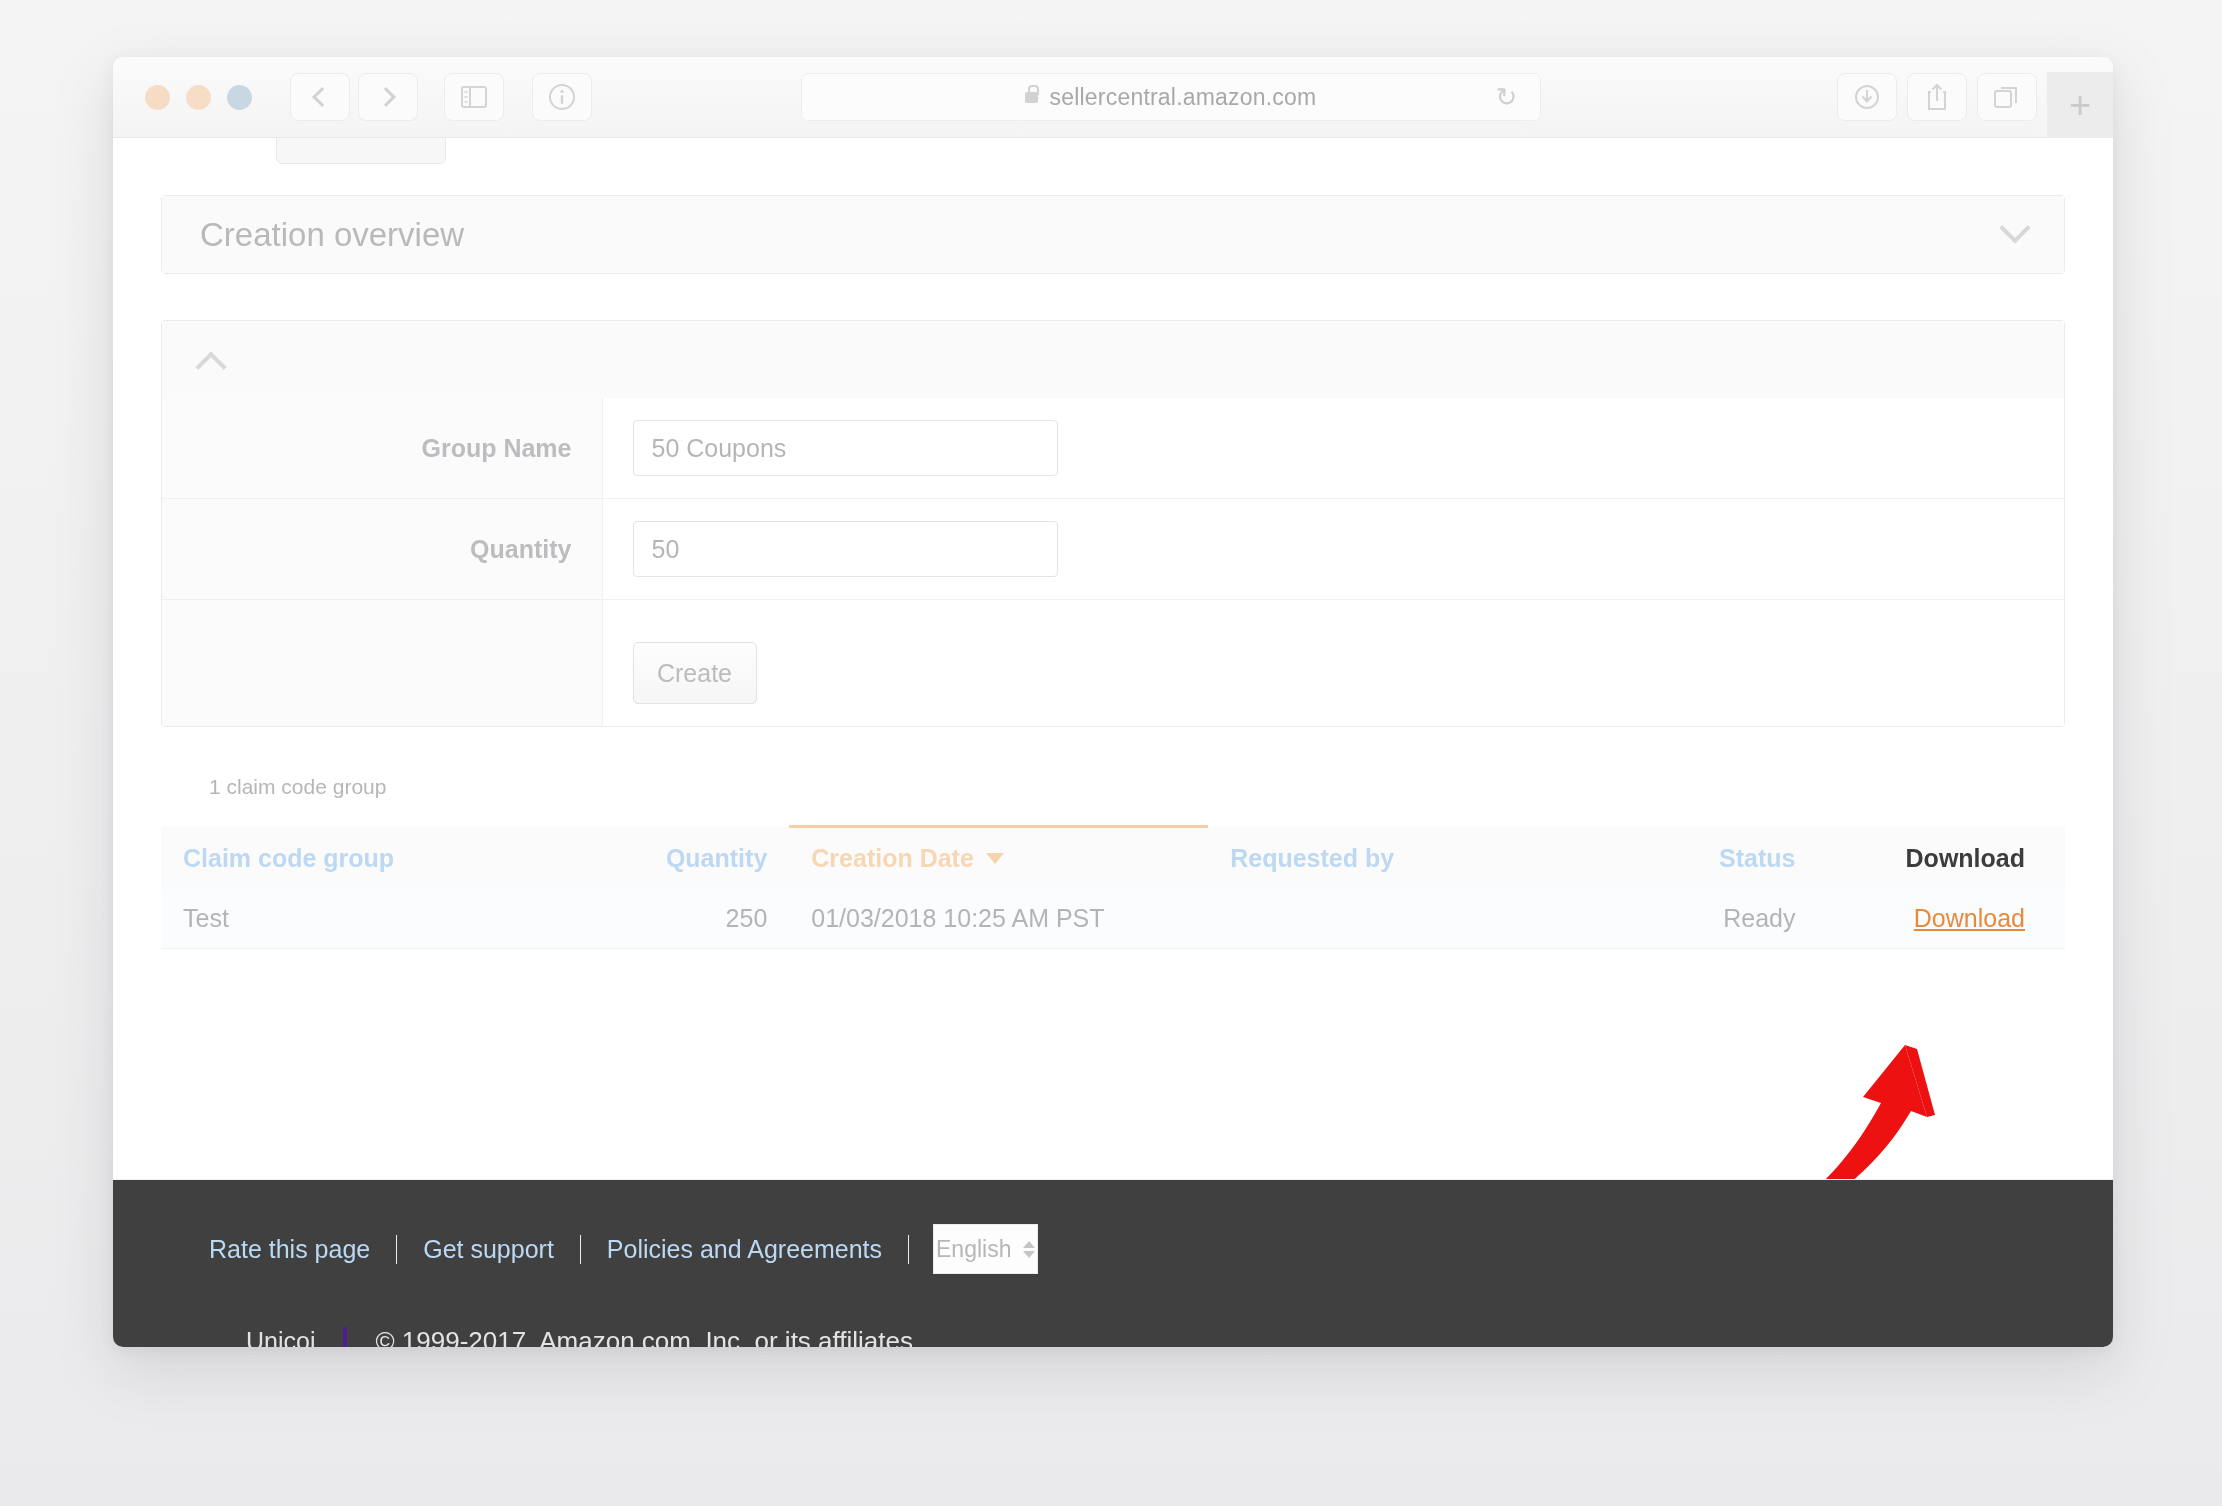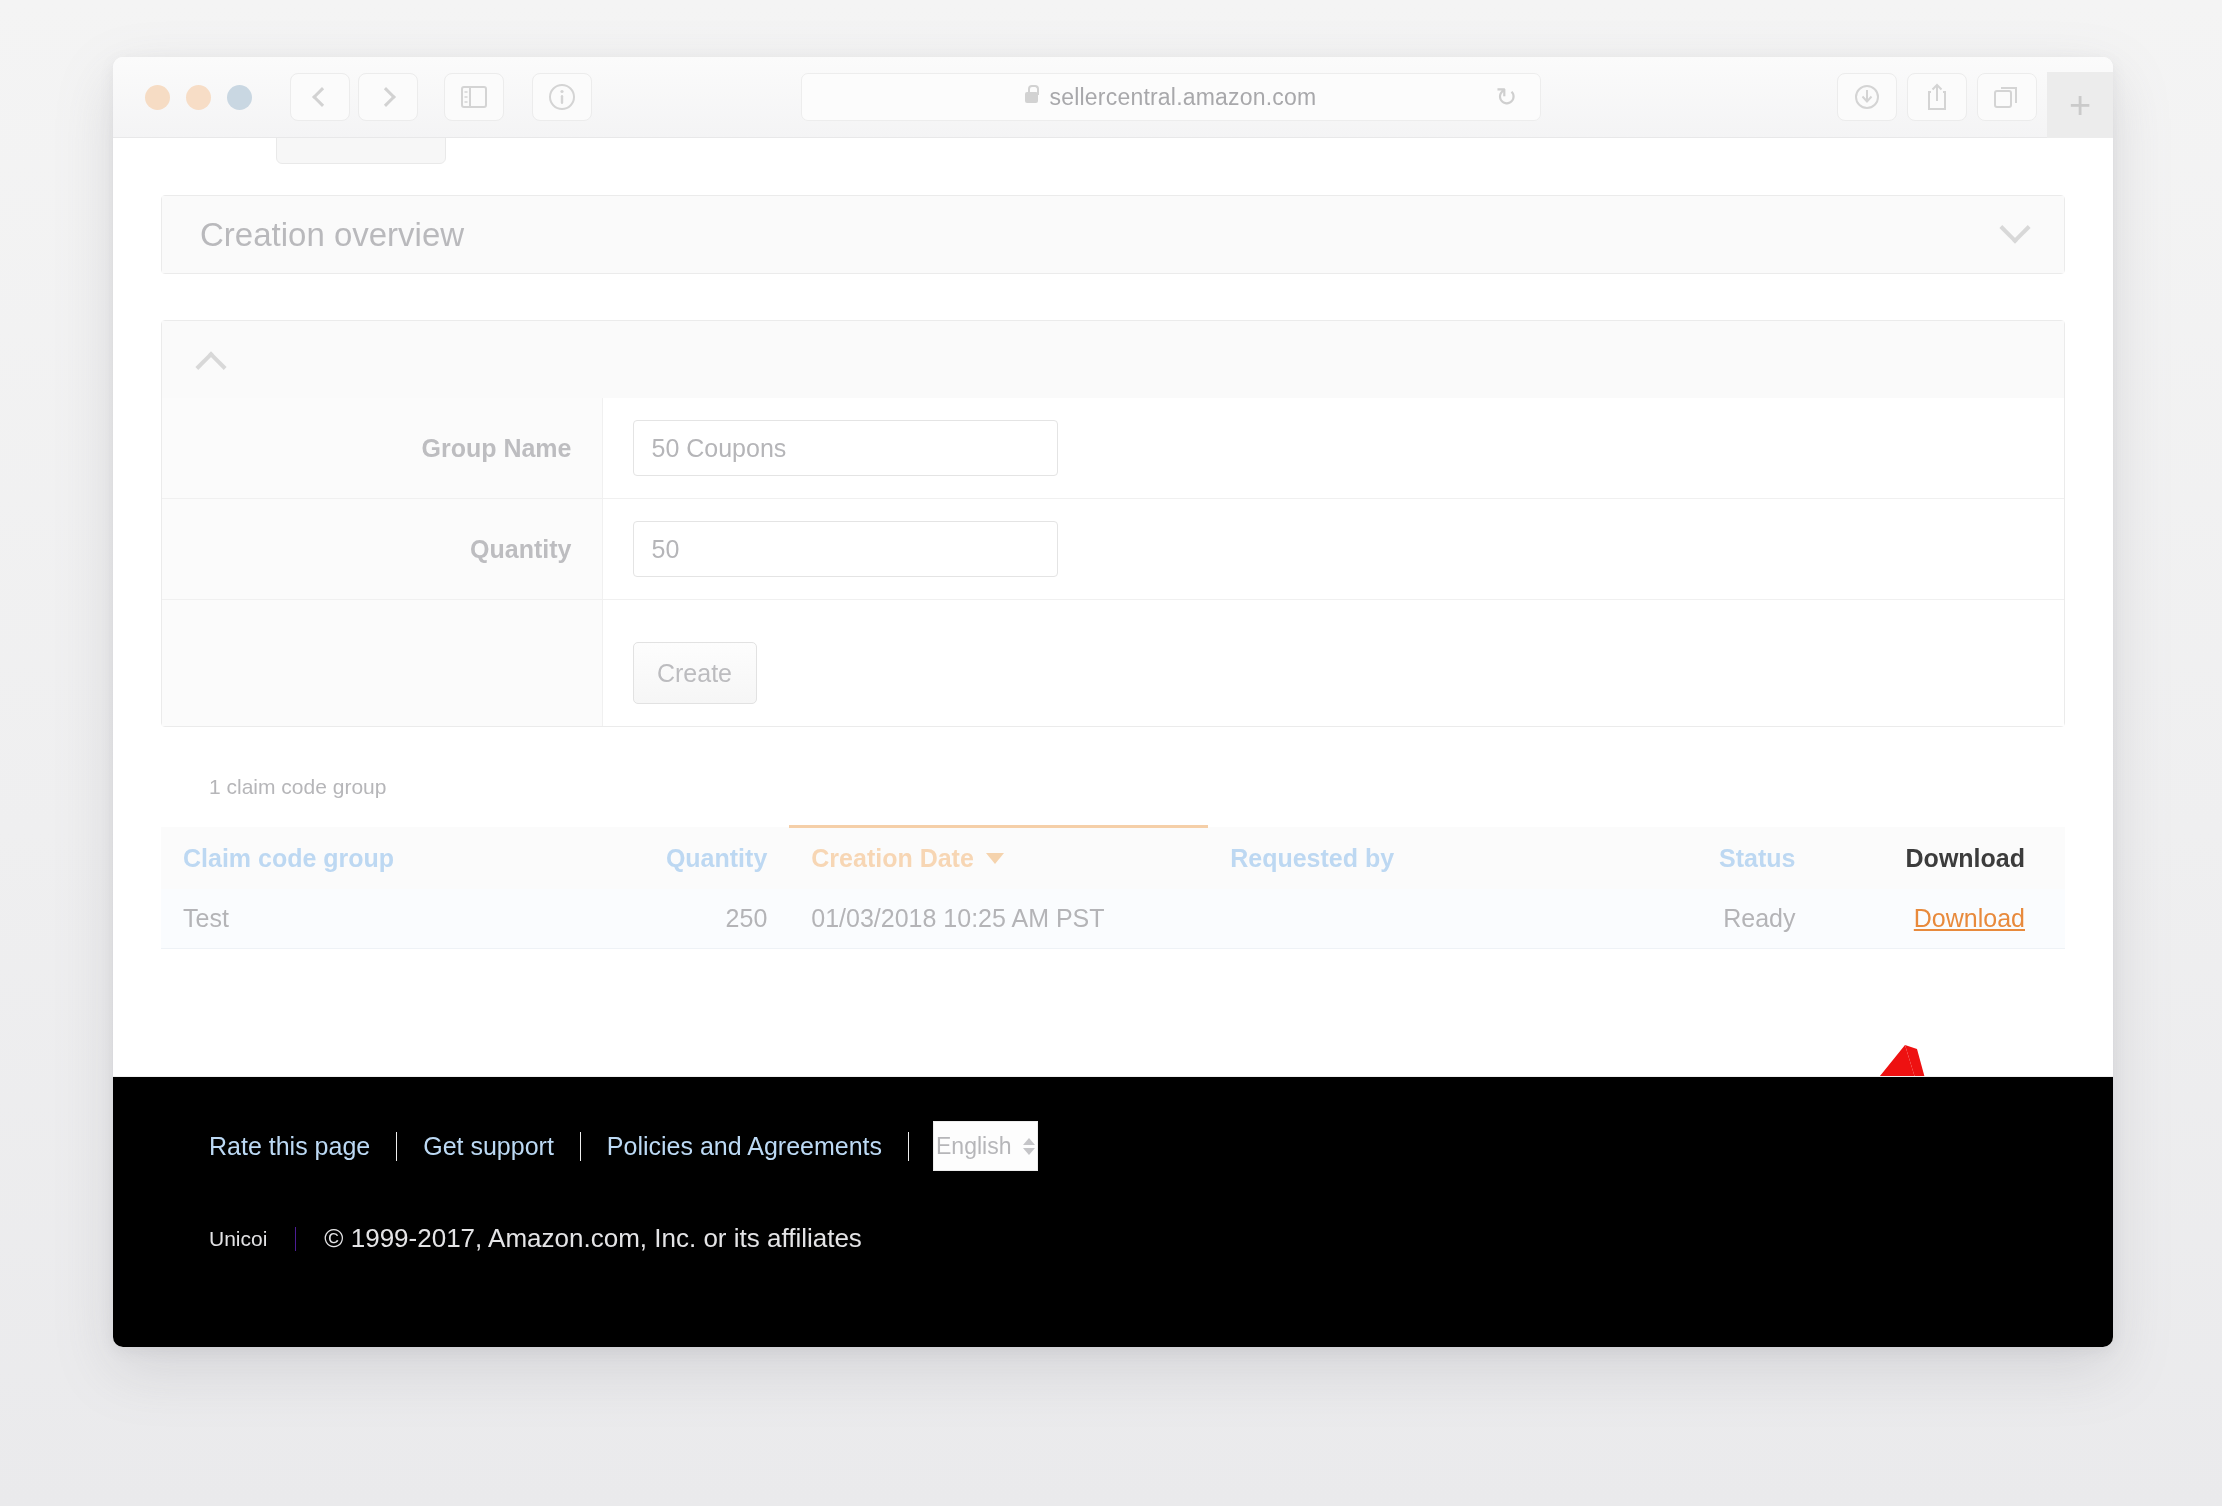--- a/index.html
+++ b/index.html
@@ -327,22 +327,22 @@
     width: 200px;
     height: 190px;
     pointer-events: none;
   }
 
   
   .footer {
     position: absolute;
     left: 0; right: 0;
     bottom: 0;
-    height: 271px;
-    background: #000000;
+    height: 168px;
+    background: #404040;
     border-top: 1px solid #f0f0f0;
   }
   .footer-links {
     display: flex;
     align-items: center;
     gap: 0;
     padding: 44px 0 0 48px;
   }
   .footer-link {
     font-size: 25px;
@@ -375,24 +375,25 @@
   .stepper i.up   { border-bottom: 7px solid #c5c5c8; }
   .stepper i.down { border-top: 7px solid #c5c5c8; }
 
   .copyright-row {
     display: flex;
     align-items: center;
     padding: 52px 0 0 96px;
     gap: 0;
   }
   .unicoi {
-    font-size: 21px;
+    font-size: 25px;
     color: #e2e2e4;
     padding-right: 28px;
-    border-right: 1px solid #4c1d95;
+    border-right: 4px solid #4c1d95;
+    margin-left: 37px;
   }
   .copyright {
     font-size: 26px;
     color: #e4e4e6;
     padding-left: 28px;
   }
 </style>
 </head>
 <body>
 

